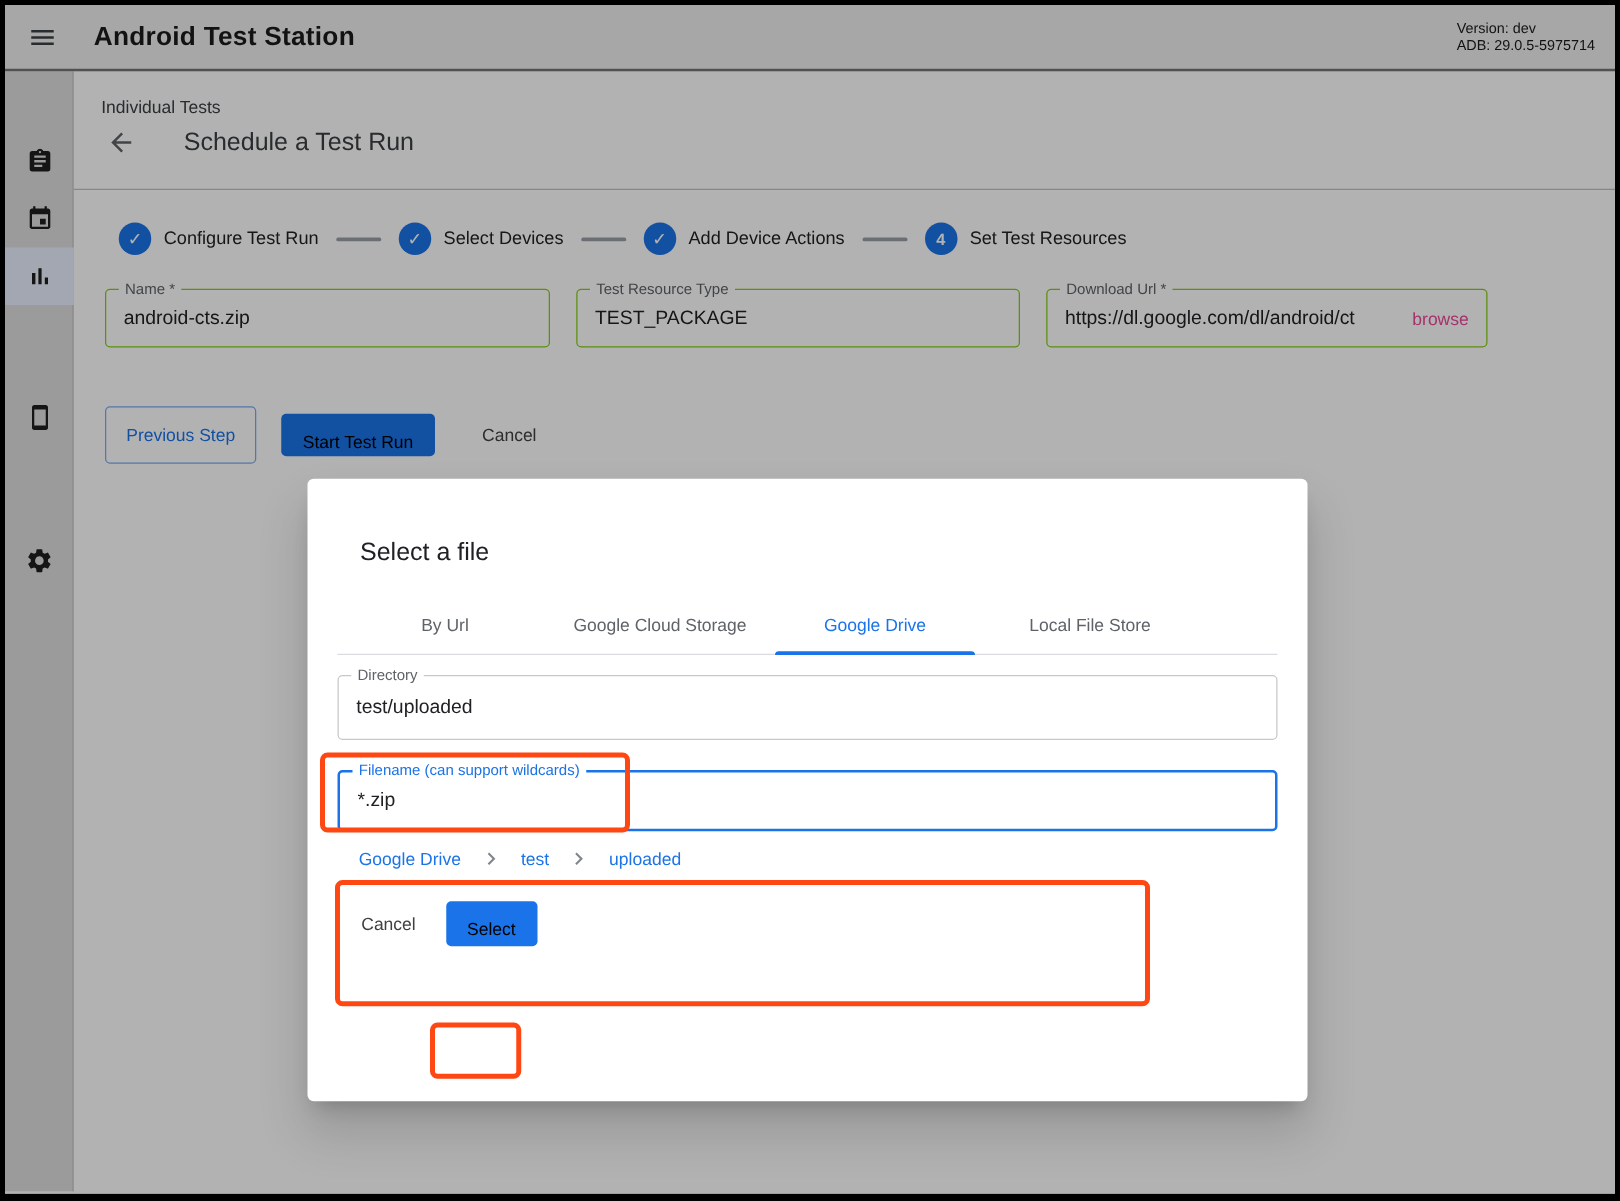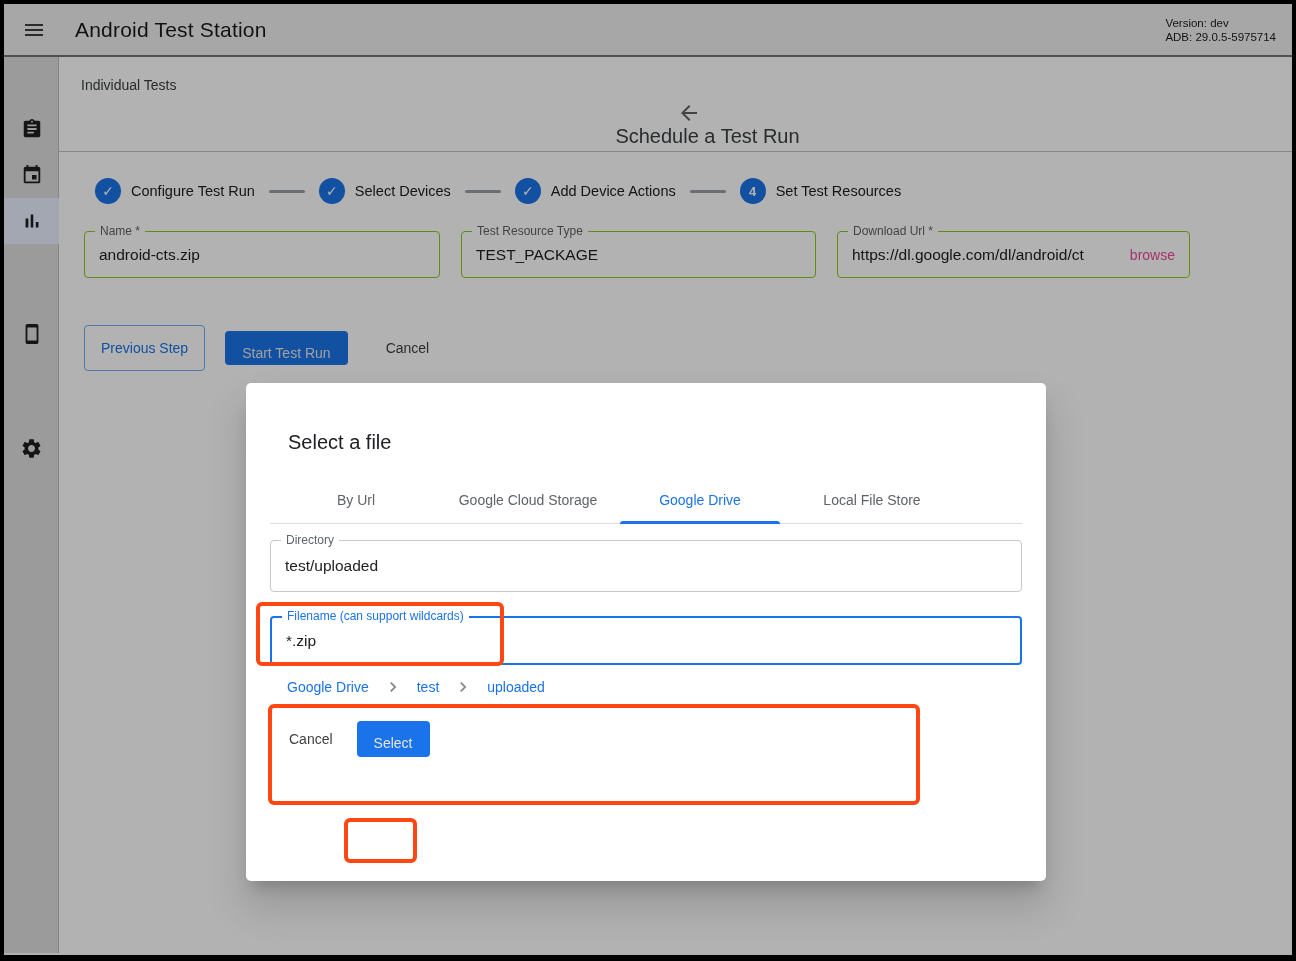--- a/index.html
+++ b/index.html
@@ -12,34 +12,34 @@
   .frame { position:relative; width:1296px; height:961px; background:#000; overflow:hidden; }
   .screen { position:absolute; left:4px; top:4px; right:4px; bottom:6px; background:#fff; overflow:hidden; }
 
   
   header {
     height:53px; background:#f0f0f0; display:flex; align-items:center;
     border-bottom:2px solid #757575; position:relative; z-index:1;
   }
   .icon-btn { background:none; border:none; padding:0; cursor:pointer; display:flex; align-items:center; justify-content:center; }
   .menu-btn { margin-left:15px; width:30px; height:30px; }
-  .app-title { font-size:21px; font-weight:400; color:#1b1b1b; margin-left:26px; letter-spacing:.2px; }
+  .app-title { font-size:21px; font-weight:700; color:#1b1b1b; margin-left:26px; letter-spacing:.2px; }
   .version-block { margin-left:auto; padding-right:16px; font-size:11.5px; line-height:14px; color:#1b1b1b; }
 
   
   .body-row { display:flex; height:896px; }
   .sidebar { width:55px; flex:none; background:#dfdfdf; border-right:1px solid #bdbdbd; padding-top:49px; }
   .side-item { width:55px; height:46px; display:flex; align-items:center; justify-content:center; cursor:pointer; }
   .side-item.active { background:#e8f0fe; }
   .side-item.gap1 { margin-top:67px; }
   .side-item.gap2 { margin-top:68px; }
 
   .content { flex:1; background:#fff; overflow:hidden; }
   .crumb { margin:20px 0 0 22px; font-size:14px; color:#3c4043; }
-  .title-row { margin:8px 0 0 26px; display:flex; align-items:center; height:26px;flex-direction:column; }
+  .title-row { margin:8px 0 0 26px; display:flex; align-items:center; height:26px; }
   .title-row h1 { font-size:20px; font-weight:400; color:#3c4043; margin:0 0 0 38px; }
   .divider { margin-top:24px; height:1px; background:#c2c2c2; }
 
   .stepper { margin:26px 0 0 36px; display:flex; align-items:center; }
   .step { display:flex; align-items:center; cursor:pointer; }
   .dot { width:26px; height:26px; border-radius:50%; background:#1a73e8; color:#fff;
          display:flex; align-items:center; justify-content:center; font-size:13px; font-weight:700; flex:none; }
   .dot.done::after { content:"✓"; font-weight:400; font-size:14px; }
   .step-label { margin:0 14px 0 10px; font-size:14.5px; color:#202124; white-space:nowrap; }
   .conn { width:36px; height:3px; background:#9aa0a6; border-radius:2px; margin-right:14px; flex:none; }
@@ -51,21 +51,21 @@
               font-size:15.5px; color:#202124; padding:0 14px; width:100%; min-width:0; }
   .f1 { width:356px; height:47px; }
   .f2 { width:355px; height:47px; }
   .f3 { width:353px; height:47px; }
   .browse { font-size:14px; color:#ec4899; margin-right:14px; text-decoration:none; flex:none; cursor:pointer; }
 
   .actions-row { margin:47px 0 0 25px; display:flex; align-items:center; }
   .btn { font-family:"Liberation Sans","DejaVu Sans",sans-serif; cursor:pointer; }
   .btn.outlined { height:46px; padding:0 16px; border:1px solid rgba(26,115,232,.6); border-radius:4px;
                   background:transparent; color:#1a73e8; font-size:14px; font-weight:500; }
-  .btn.contained { background:#1a73e8; color:#e5e5e5; border:none; border-radius:4px; height:34px;
+  .btn.contained { background:#1a73e8; color:#000000; border:none; border-radius:4px; height:34px;
                    padding:14px 17px; font-size:14px; font-weight:500; }
   .btn.text { background:none; border:none; color:#404040; font-size:14px; font-weight:500; padding:6px 4px; }
   .ml20 { margin-left:20px; }
   .ml34 { margin-left:34px; }
 
   
   .overlay { position:absolute; inset:0; background:rgba(0,0,0,.30); z-index:10; }
   .modal {
     position:absolute; left:242px; top:379px; width:800px; height:498px; z-index:20;
     background:#fff; border-radius:5px; padding-top:46px;

